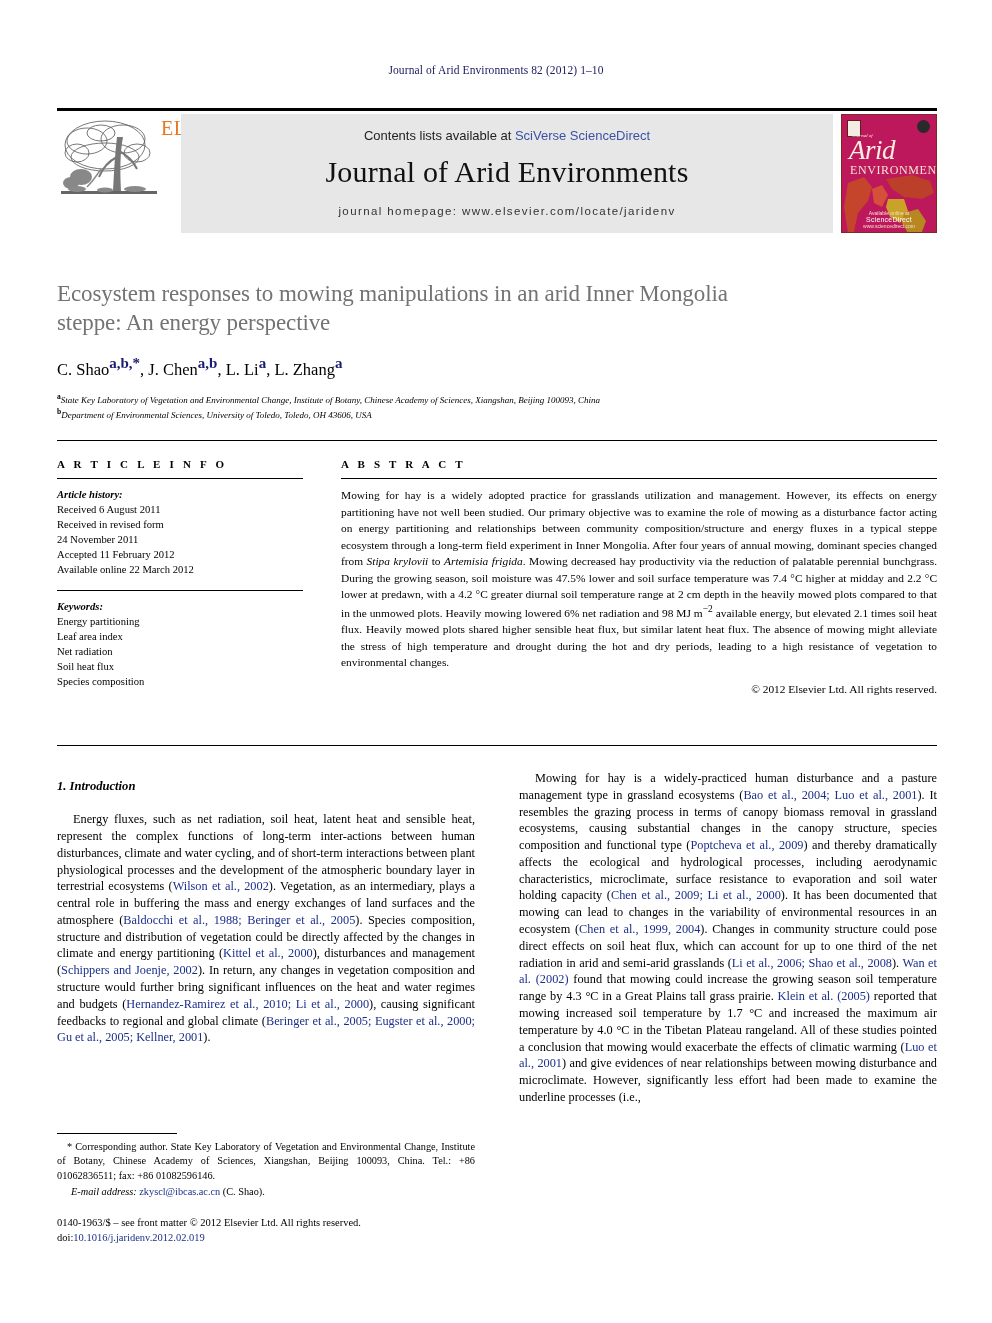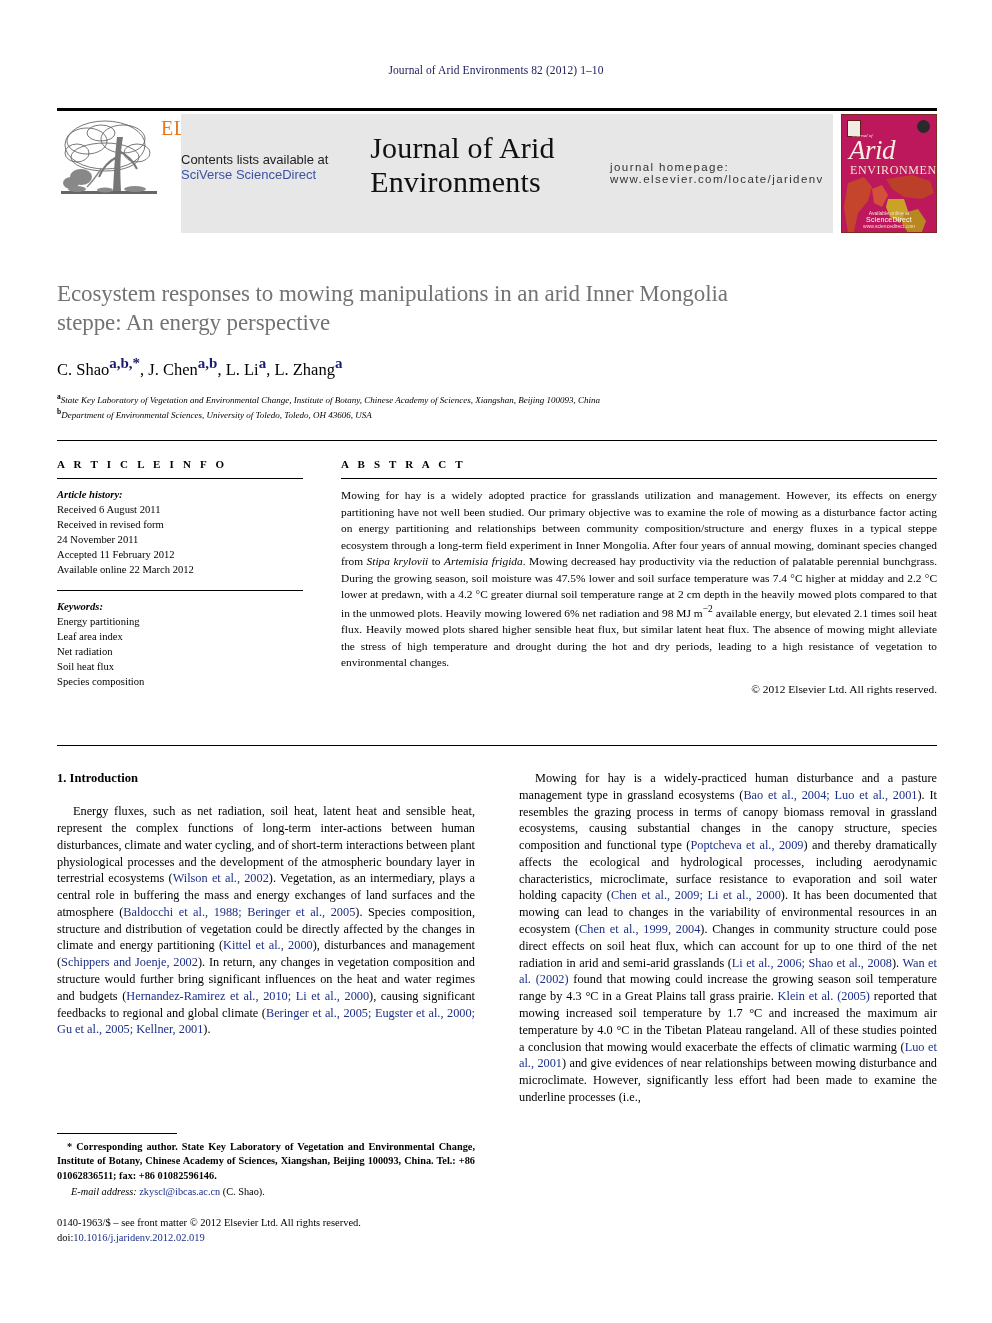--- a/index.html
+++ b/index.html
@@ -71,23 +71,24 @@
     color: #E87722;
     font-size: 20px;
     letter-spacing: 0.5px;
     line-height: 1;
     margin-top: 1px;
   }
   .mast-center {
     flex: 1 1 auto;
     background: #e7e7e7;
     display: flex;
+    flex-direction: column;
     align-items: center;
     justify-content: center;
-    padding: 4px 0 6px;
+    padding: 4px 6px 6px;
     box-sizing: border-box;
   }
   .mast-contents {
     font-size: 13px;
     font-family: "Liberation Sans", sans-serif;
     color: #222;
     margin-bottom: 12px;
   }
   .mast-contents a {
     color: #3a52a4;
@@ -290,24 +291,25 @@
     top: 770px;
     width: 418px;
     font-size: 12.3px;
     line-height: 1.365;
     text-align: justify;
     font-family: "Liberation Serif", serif;
   }
   .col-left { left: 57px; }
   .col-right { left: 519px; }
   h2.sec-title {
-    margin: 0 0 16px 0;
+    margin: 8px 0 16px 0;
     font-size: 12.6px;
     font-weight: bold;
     font-family: "Liberation Serif", serif;
+    font-style: italic;
   }
   p.body-par {
     margin: 0;
     text-indent: 16px;
   }
   .cite { color: #1b2f8a; }
 
   
   .footnote-rule {
     position: absolute;
@@ -319,21 +321,21 @@
   .footnotes {
     position: absolute;
     top: 1140px;
     left: 57px;
     width: 418px;
     font-size: 10.3px;
     line-height: 1.4;
     text-align: justify;
     font-family: "Liberation Serif", serif;
   }
-  .footnotes .fn1 { text-indent: 10px; font-weight: bold; }
+  .footnotes .fn1 { text-indent: 10px; }
   .footnotes .fn2 { text-indent: 14px; margin-top: 2px; }
   .footnotes .email-lbl { font-style: italic; }
   .footnotes a, .link { color: #1b2f8a; text-decoration: none; }
 
   .imprint {
     position: absolute;
     top: 1216px;
     left: 57px;
     width: 430px;
     font-size: 10.5px;

